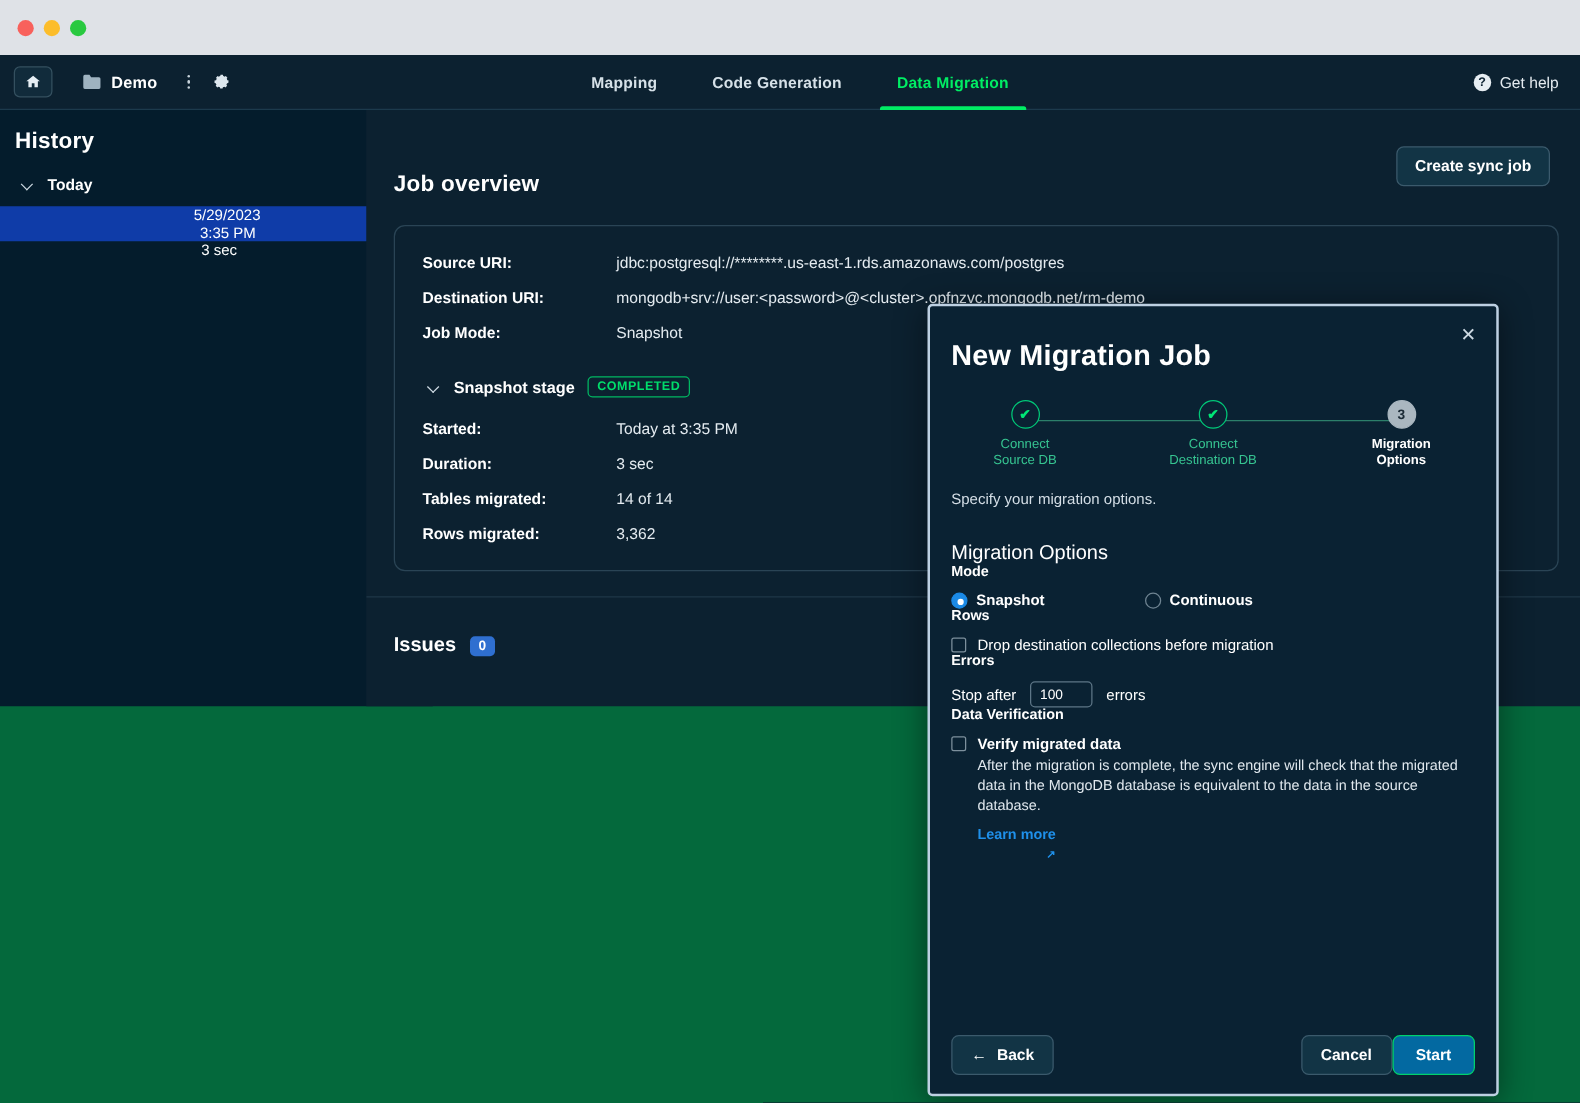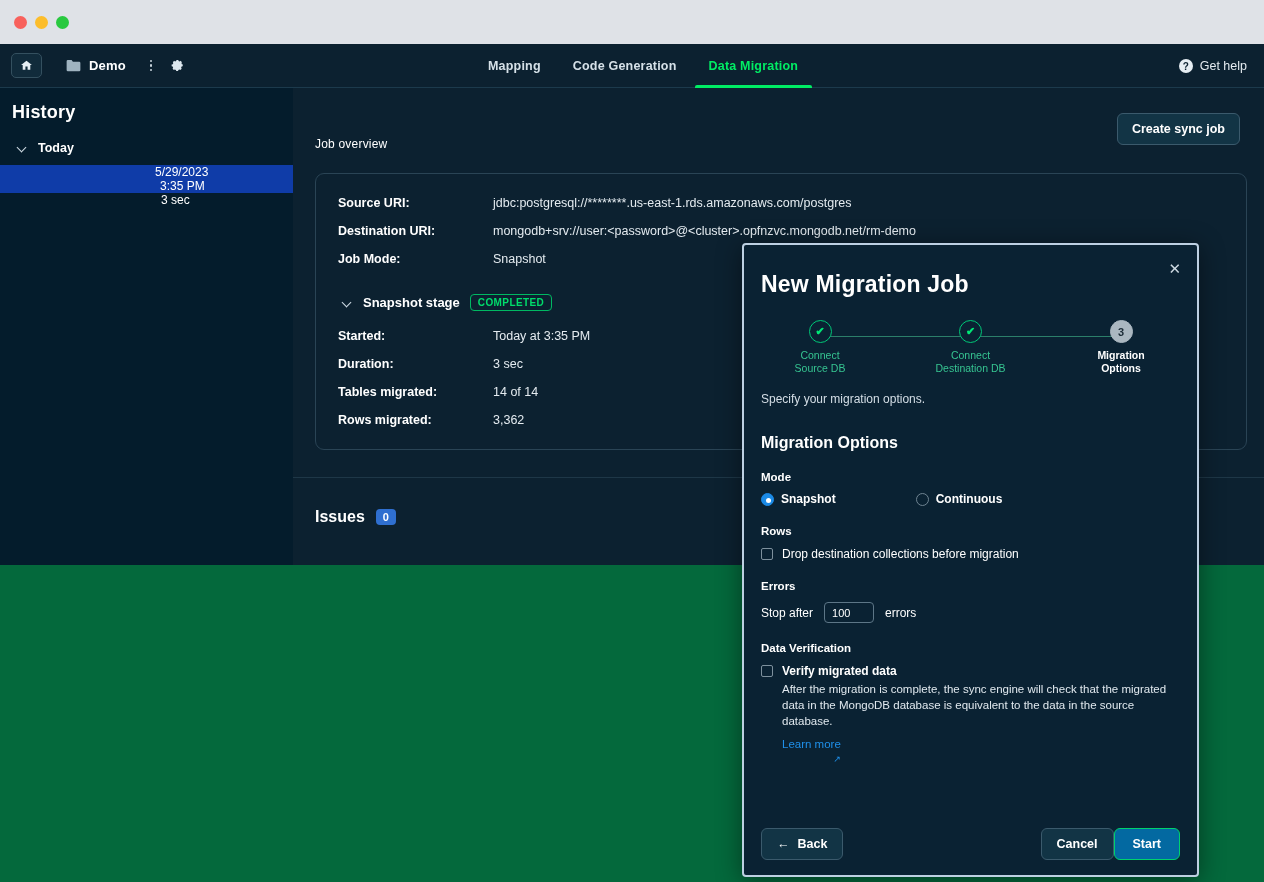--- a/index.html
+++ b/index.html
@@ -33,21 +33,21 @@
   .home-btn {
     width: 31px; height: 25px; border: 1px solid #34505f; border-radius: 5px;
     background: #112b3b; display: flex; align-items: center; justify-content: center;
   }
   .folder-group { display: flex; align-items: center; gap: 8px; margin-left: 24px; }
   .proj-name { color: #ffffff; font-size: 13px; font-weight: bold; letter-spacing: .2px; }
   .kebab { margin-left: 24px; display:flex; flex-direction: column; gap: 2px; align-items:center; }
   .kebab i { width: 2.5px; height: 2.5px; background: #c7d3db; border-radius: 50%; display:block; }
   .gear { margin-left: 17px; display:flex; align-items:center; }
 
-  .nav-tabs { position: absolute; left: 488px; top: 0; height: 44px; display: flex; gap: 4px; }
+  .nav-tabs { position: absolute; left: 473px; top: 0; height: 44px; display: flex; gap: 16px; }
   .tab {
     height: 44px; display: flex; align-items: center; padding: 0 14px;
     color: #d6e1e8; font-size: 12.5px; font-weight: bold; letter-spacing: .2px;
     position: relative;
   }
   .tab:first-child { padding-left: 0; }
   .tab.active { color: #00ed64; }
   .tab.active::after {
     content: ''; position: absolute; left: 0; right: 0; bottom: 0; height: 3px;
     background: #00ed64; border-radius: 2px 2px 0 0;
@@ -98,21 +98,21 @@
 
   
   .main {
     position: absolute; top: 88px; left: 293px; width: 971px; height: 477px;
     background: #0c2130; overflow: hidden;
   }
   .main-head {
     display: flex; align-items: center; justify-content: space-between;
     padding: 19px 24px 0 22px;
   }
-  .main-title { color: #ffffff; font-size: 12px; font-weight: normal; letter-spacing: .2px; margin-top: 30px; }
+  .main-title { color: #ffffff; font-size: 18px; font-weight: bold; letter-spacing: .2px; margin-top: 30px; }
   .create-btn {
     background: #123445; border: 1px solid #3b5a6c; border-radius: 6px;
     color: #ffffff; font-size: 12.5px; font-weight: bold; padding: 8px 14px;
   }
   .card {
     margin: 22px 17px 0 22px; border: 1px solid #2a4455; border-radius: 9px;
     background: #0c2130; padding: 22px 0 22px 0;
   }
   .kv { display: flex; padding: 0 0 0 22px; margin-bottom: 14px; }
   .kv .k { width: 155px; color: #ffffff; font-size: 12.5px; font-weight: bold; }
@@ -165,22 +165,22 @@
   .step.done .step-circle { border: 1.6px solid #00c878; color: #00e676; }
   .step.current .step-circle { background: #aab7c0; color: #1b2b36; border: 1.6px solid #aab7c0; }
   .step-label {
     margin-top: 6px; font-size: 10.5px; line-height: 13px; text-align: center;
   }
   .step.done .step-label { color: #36c491; }
   .step.current .step-label { color: #ffffff; font-weight: bold; }
 
   .modal-body { padding: 0 17px; }
   .hint { color: #d4dee6; font-size: 12px; margin-top: 14px; }
-  .sec-title { color: #ffffff; font-size: 16px; font-weight: bold; margin-top: 28px; }
-  .field-label { color: #ffffff; font-size: 11.5px; font-weight: bold; margin-top: 19px; }
+  .sec-title { color: #ffffff; font-size: 16px; font-weight: normal; margin-top: 28px; }
+  .field-label { color: #ffffff; font-size: 11.5px; font-weight: bold; }
   .radio-row { display: flex; align-items: center; gap: 12px; margin-top: 9px; }
   .radio-item { display: flex; align-items: center; gap: 7px; }
   .radio {
     width: 13px; height: 13px; border-radius: 50%; display: block;
     border: 1px solid #6f8492;
   }
   .radio.sel {
     background: #1b8ae6; border: 1px solid #1b8ae6; position: relative;
   }
   .radio.sel::after {
@@ -198,21 +198,21 @@
   .stop-row { display: flex; align-items: center; gap: 11px; margin-top: 10px; }
   .stop-lbl { color: #ffffff; font-size: 12px; }
   .num-input {
     width: 50px; height: 21px; background: #0a2233; border: 1px solid #5d7687;
     border-radius: 4px; color: #ffffff; font-size: 11px; padding: 0 7px;
     font-family: "Liberation Sans", sans-serif;
   }
   .desc { color: #e0e8ee; font-size: 11.5px; line-height: 16px; margin-top: 3px; }
   .learn {
     display: inline-flex; align-items: flex-end; gap: 4px; color: #1f90ea;
-    font-size: 11.5px; font-weight: normal; margin-top: 9px; text-decoration: none; flex-direction: column;
+    font-size: 11.5px; font-weight: bold; margin-top: 9px; text-decoration: none; flex-direction: column;
   }
   .ext { font-size: 9px; }
 
   .modal-footer {
     position: absolute; left: 0; right: 0; bottom: 0; height: 62px;
     display: flex; align-items: center; justify-content: space-between; padding: 0 17px;
   }
   .btn {
     border-radius: 6px; font-size: 12.5px; font-weight: bold; padding: 8px 15px;
     border: 1px solid #3b5a6c; background: #123445; color: #ffffff;

